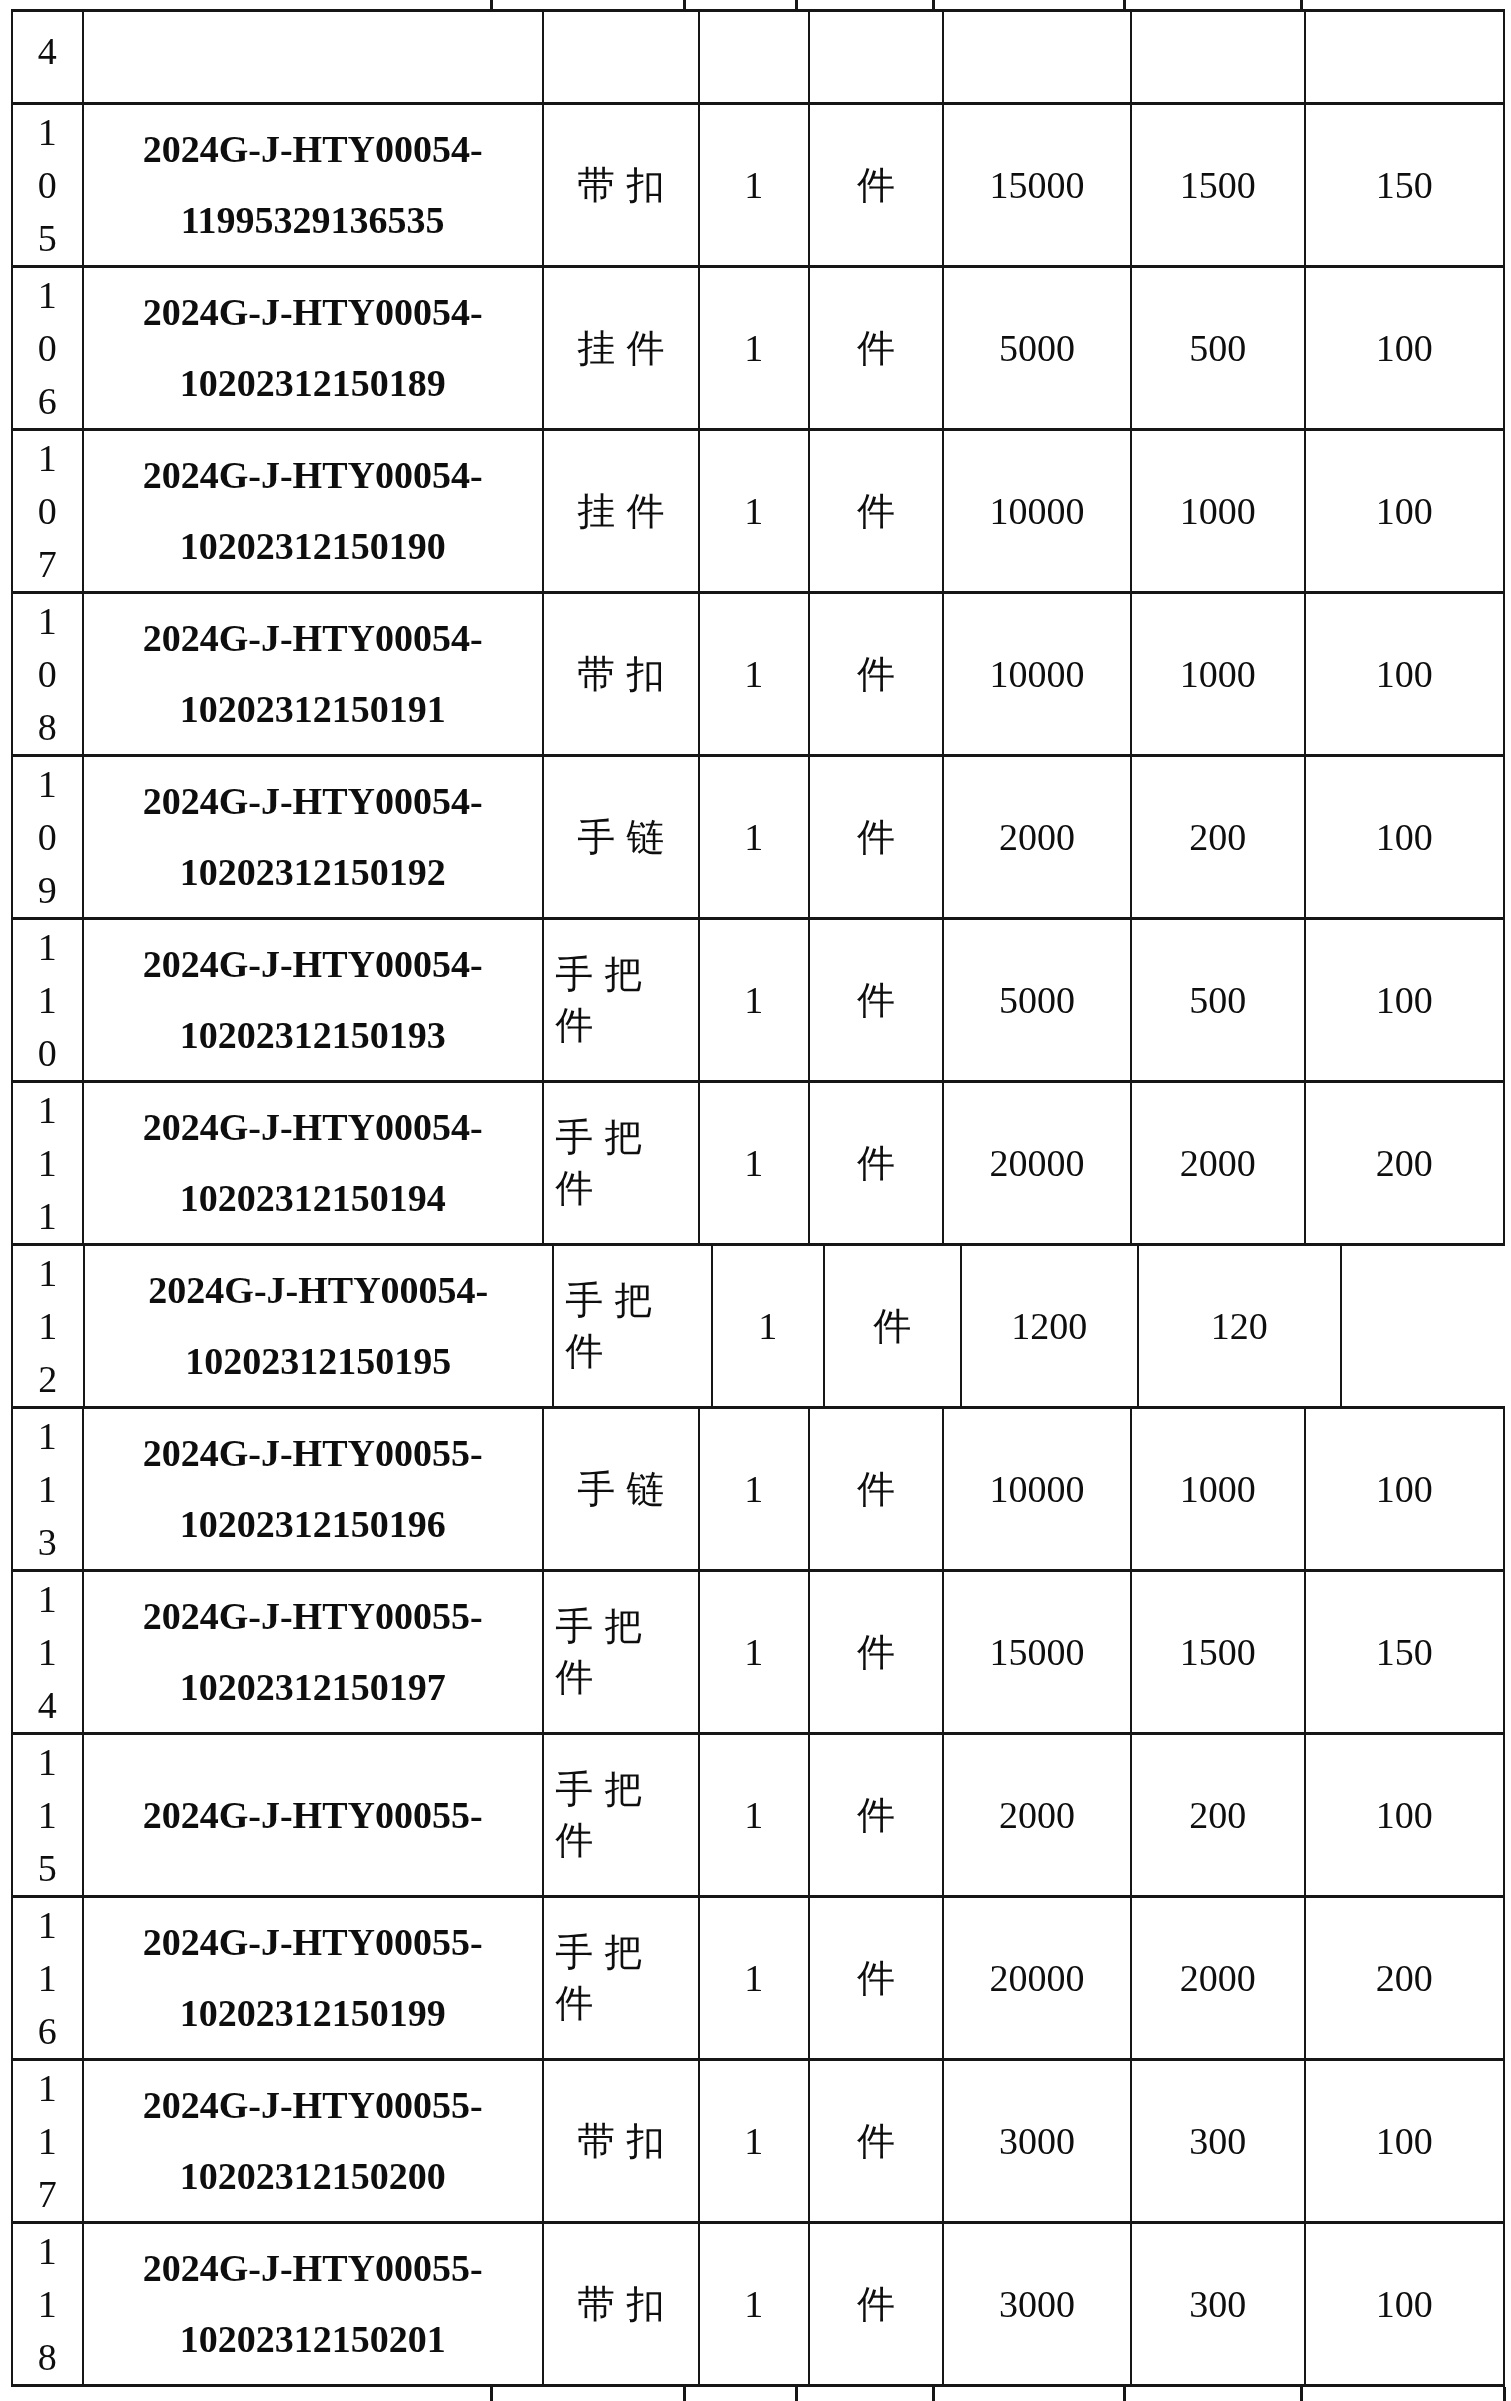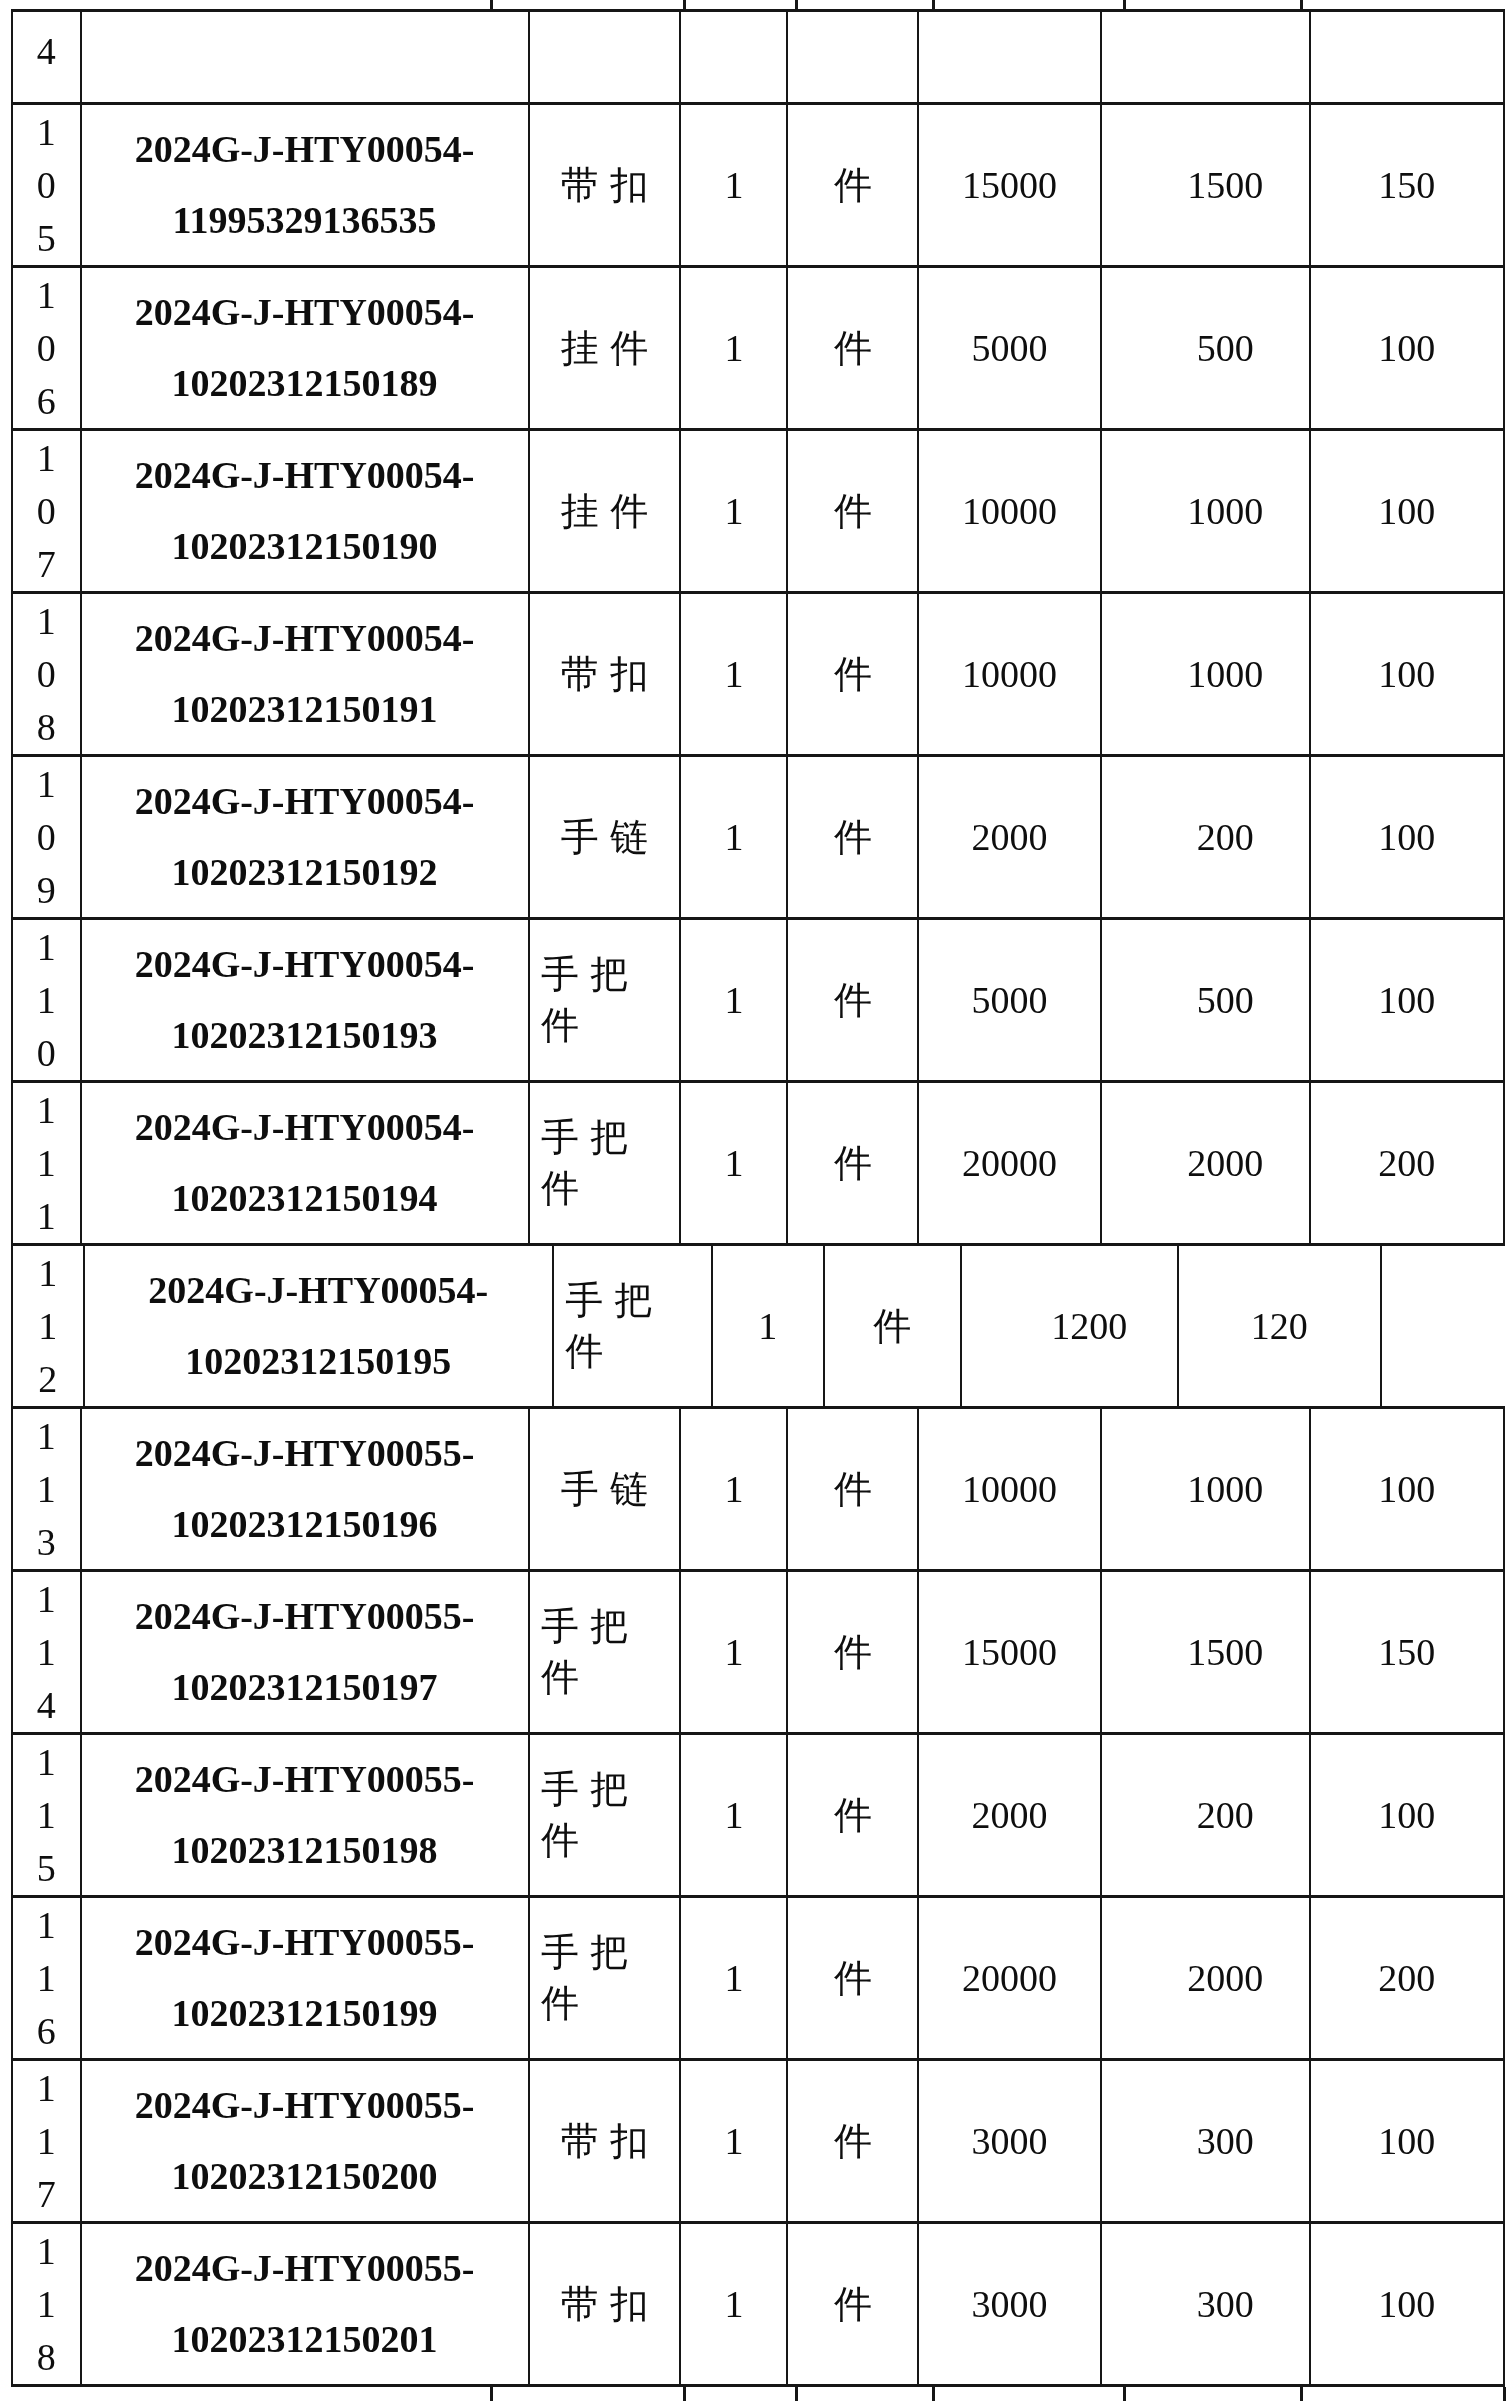--- a/index.html
+++ b/index.html
@@ -28,21 +28,21 @@
     font-size:38px;
     overflow:hidden;
   }
   .c1{width:72px;}
   .c2{width:469px;font-weight:bold;}
   .c3{width:159px;letter-spacing:0.30em;}
   .c3 .item{padding-left:0.30em;}
   .c4{width:112px;}
   .c5{width:137px;}
   .c6{width:191px;text-align:right;}
-  .c7{width:177px;margin-left:40px;}
+  .c7{width:177px;}
   .c8{width:203px;}
   .digit{line-height:53px;}
   .row.partial .digit{line-height:41px;margin-top:-11.6px;}
   .codeline{line-height:71px;white-space:nowrap;}
   .stub{position:absolute;width:2.5px;background:#161616;}
   .stub.top{top:0;height:9px;}
   .stub.bottom{top:2387px;height:15px;}
 </style>
 </head>
 <body>
@@ -264,21 +264,20 @@
           <div class="cell c8">150</div>
         </div>
         <div class="row">
           <div class="cell c1">
             <div class="digit">1</div>
             <div class="digit">1</div>
             <div class="digit">5</div>
           </div>
           <div class="cell c2">
             <div class="codeline">2024G-J-HTY00055-</div>
-            <div class="codeline">10202312150198</div>
           </div>
           <div class="cell c3">
             <div class="item">手把件</div>
           </div>
           <div class="cell c4">1</div>
           <div class="cell c5">件</div>
           <div class="cell c6">2000</div>
           <div class="cell c7">200</div>
           <div class="cell c8">100</div>
         </div>

